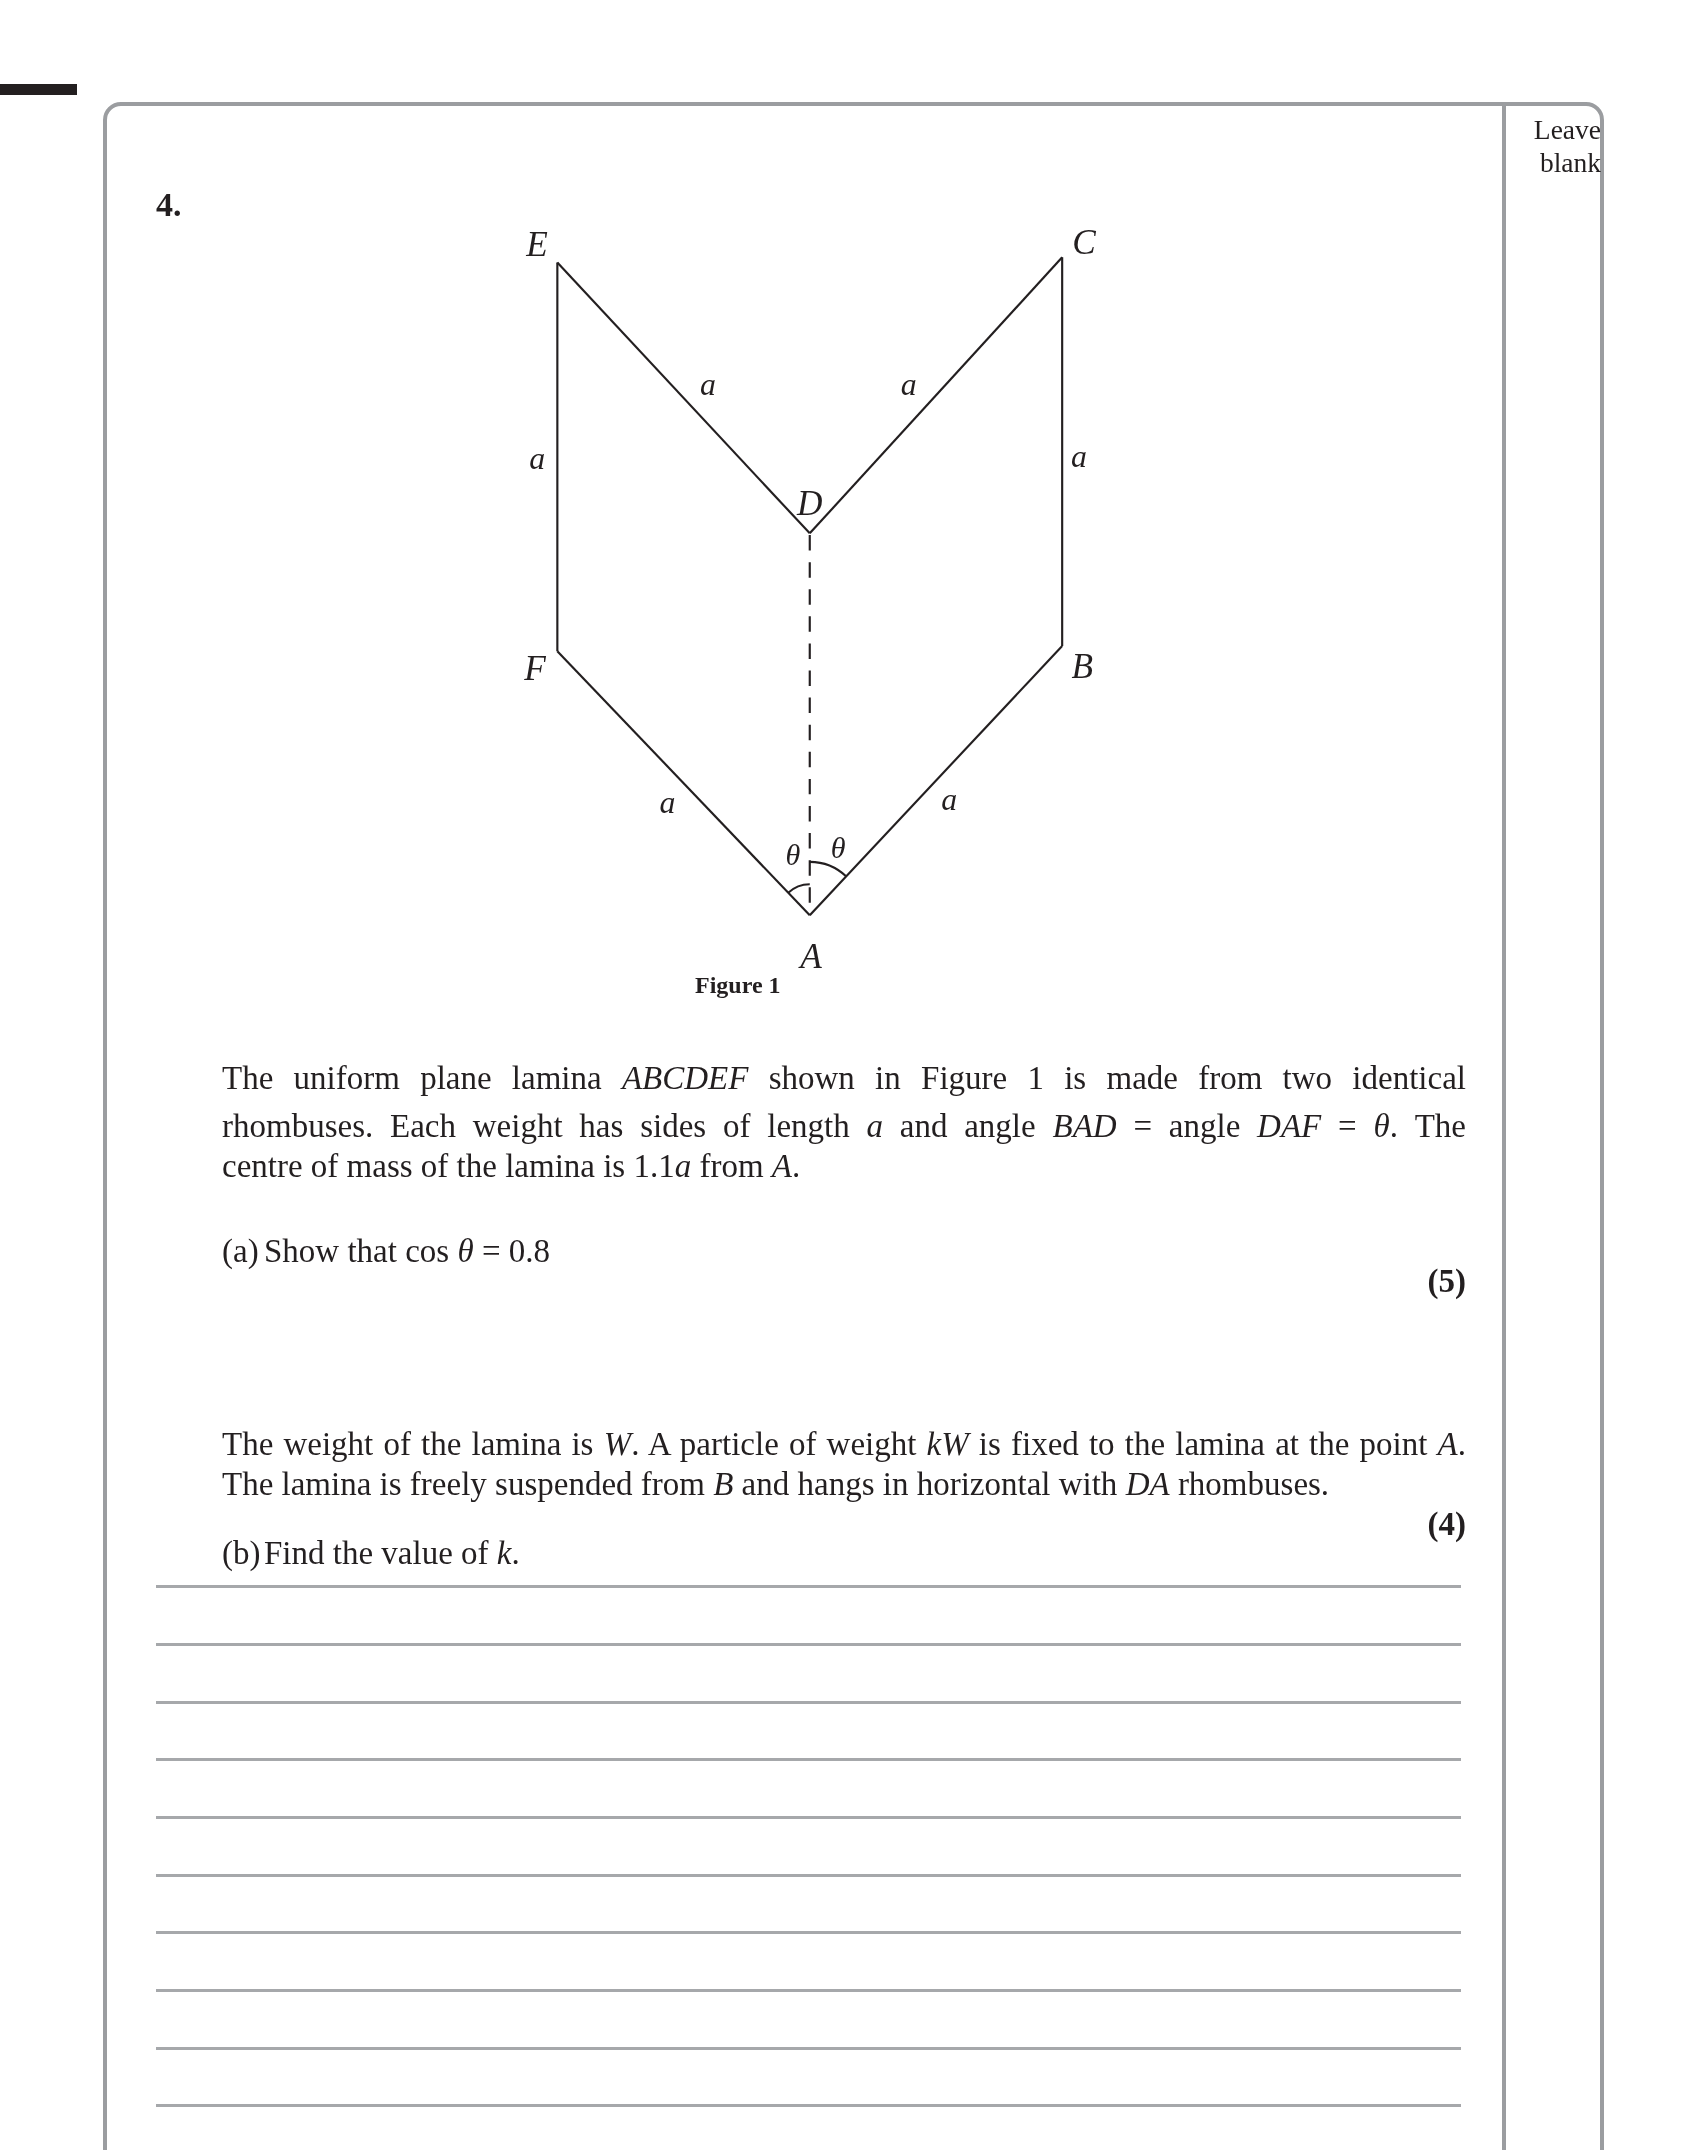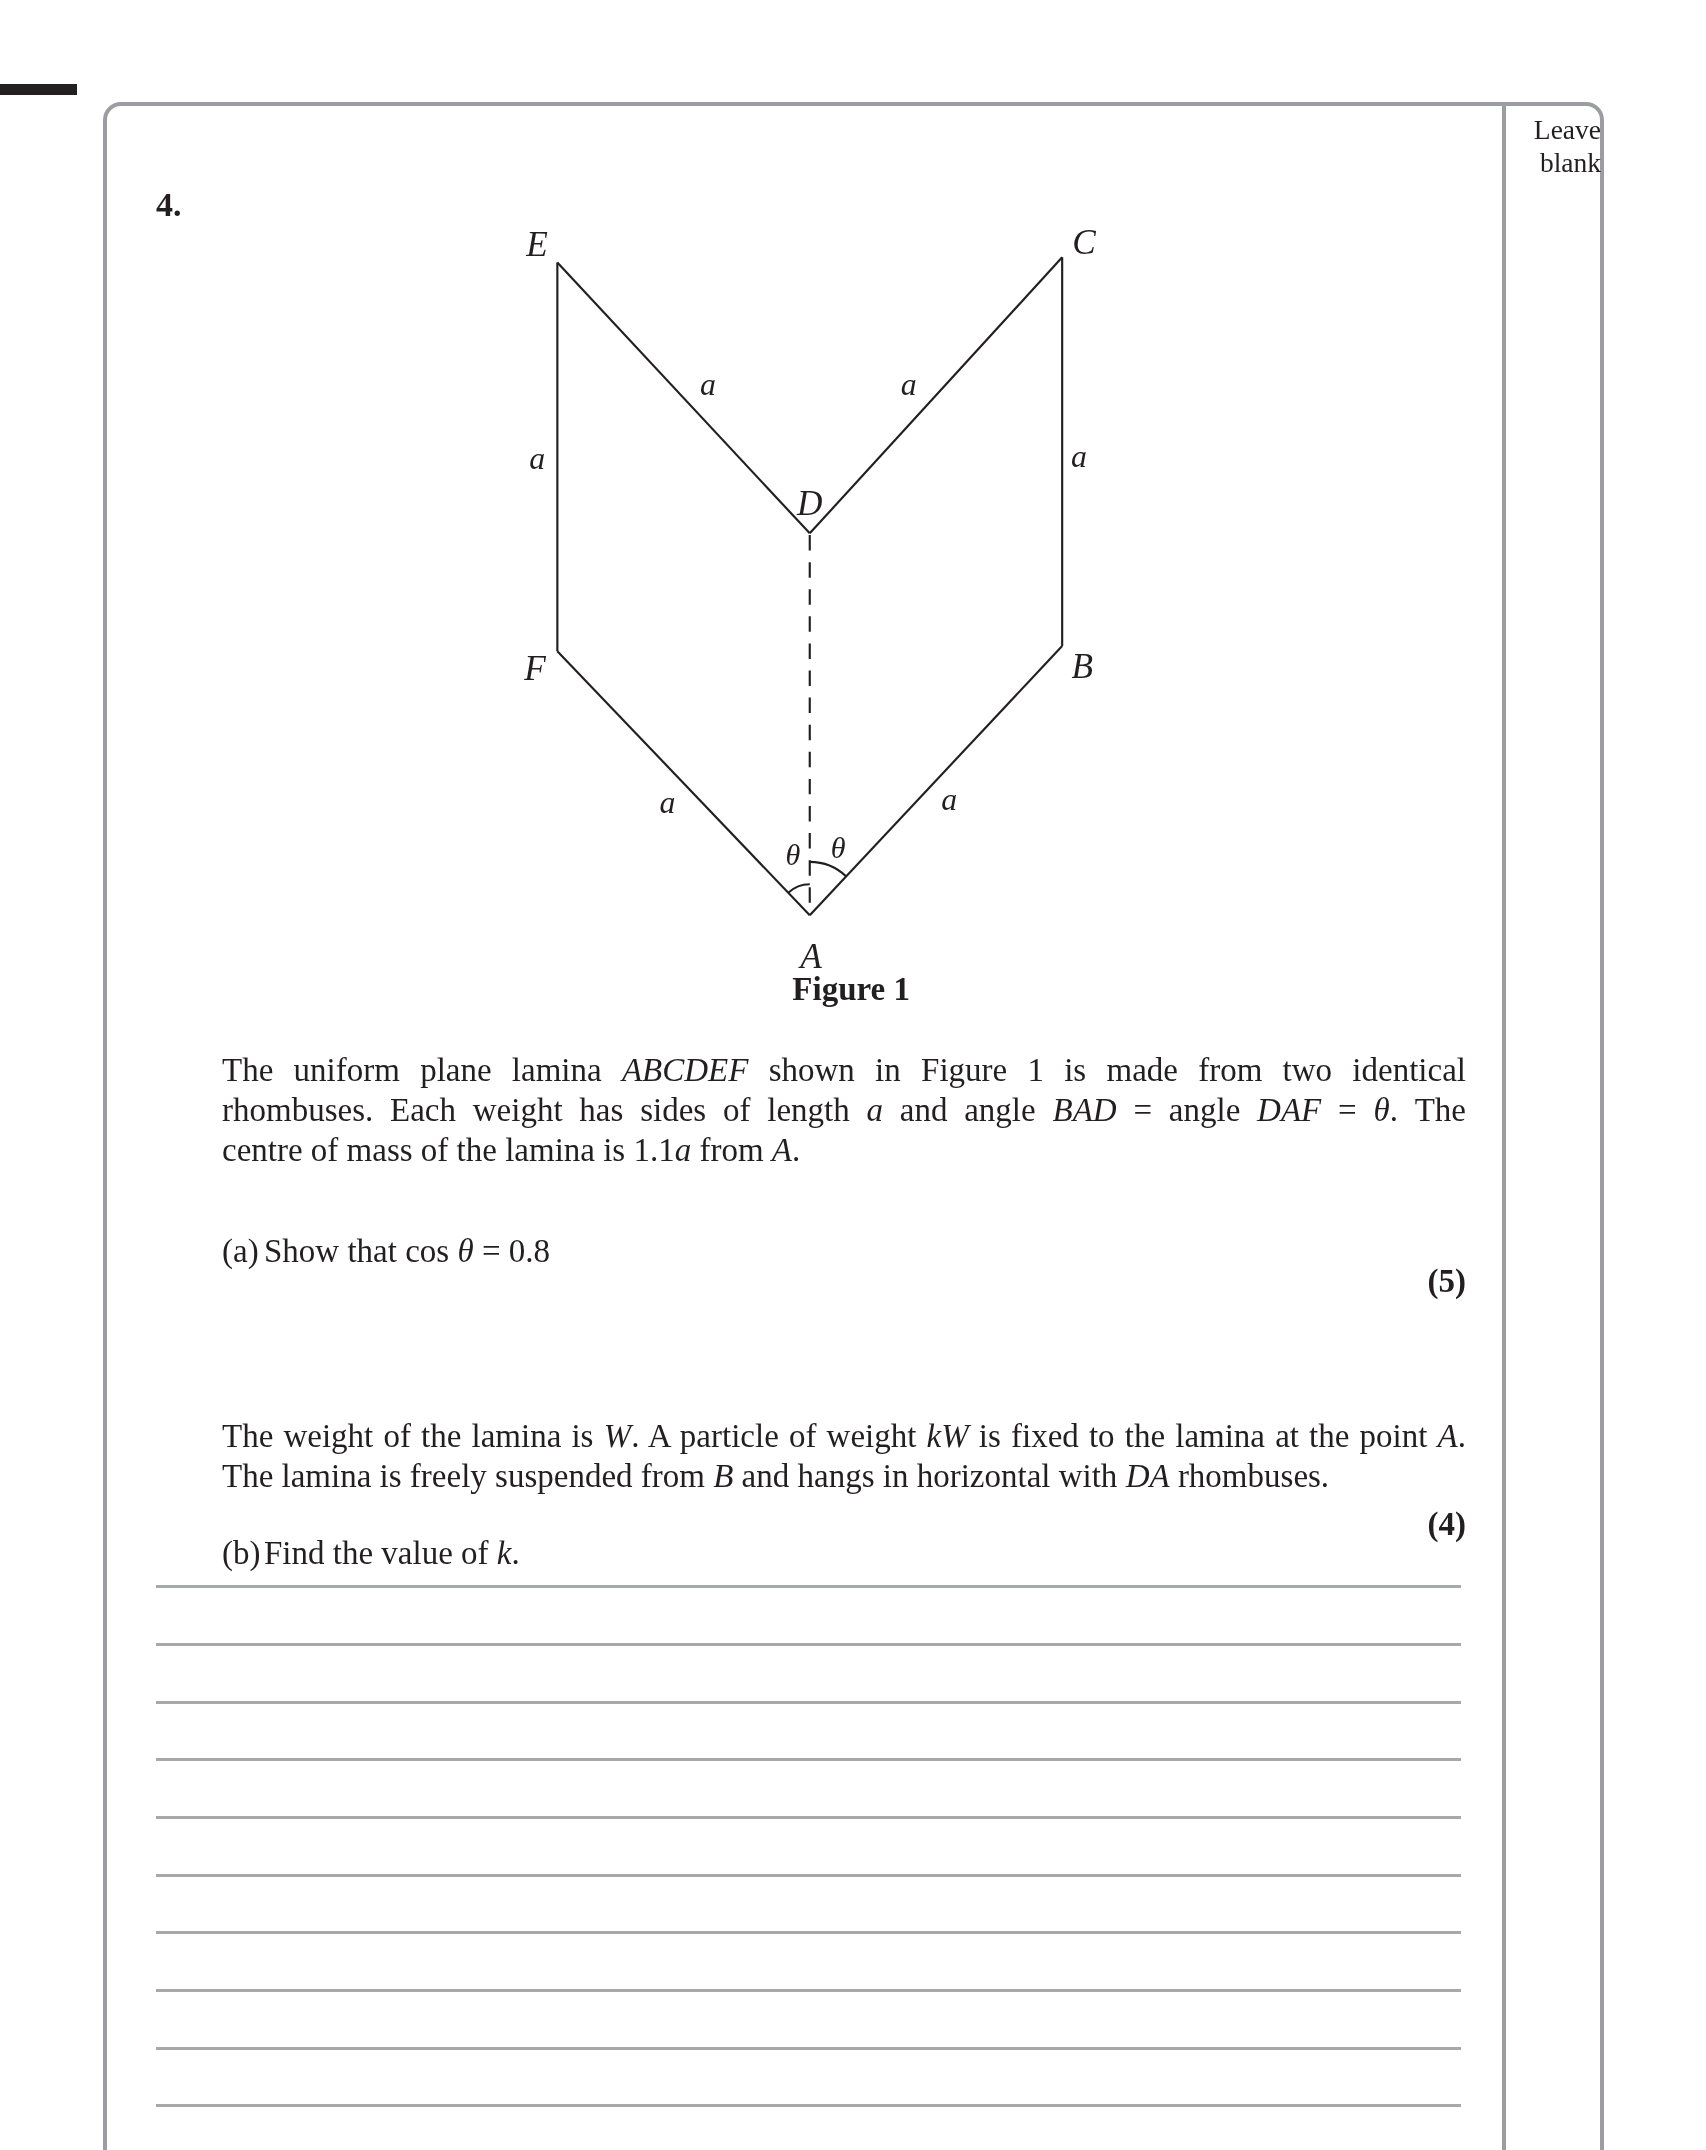--- a/index.html
+++ b/index.html
@@ -30,25 +30,25 @@
   
   #figure-svg{position:absolute;left:495px;top:202px;}
   .fig-line{stroke:#231f20;stroke-width:5;fill:none;}
   .fig-dashed{stroke:#231f20;stroke-width:5;fill:none;stroke-dasharray:36 27;}
   .fig-arc{stroke:#231f20;stroke-width:5;fill:none;}
   .vertex-label{font-size:82px;font-style:italic;fill:#231f20;text-anchor:middle;}
   .side-label{font-size:74px;font-style:italic;fill:#231f20;text-anchor:middle;}
   .angle-label{font-size:70px;font-style:italic;fill:#231f20;text-anchor:middle;}
   #figure-caption{
     position:absolute;left:695px;top:973px;width:215px;
-    text-align:right;font-size:33px;font-weight:bold;line-height:1;
+    text-align:left;font-size:24px;font-weight:bold;line-height:1;
   }
   
   .para{position:absolute;left:222px;width:1244px;font-size:33px;}
-  .para .jline{display:block;height:40px;line-height:40px;text-align:justify;text-align-last:justify;}
+  .para .jline{display:block;height:40px;line-height:40px;text-align:justify;text-align-last:justify;margin-top:8px;}
   .para .lastline{display:block;height:40px;line-height:40px;text-align:left;}
   .it{font-style:italic;}
   .part-row{position:absolute;left:222px;width:1244px;font-size:33px;line-height:40px;}
   .part-label{display:inline-block;min-width:42px;}
   .marks{position:absolute;left:222px;width:1244px;text-align:right;font-size:33px;font-weight:bold;line-height:1;}
   
   .answer-line{position:absolute;left:156px;width:1305px;height:3px;background:#a6a8ab;}
 </style>
 </head>
 <body>

